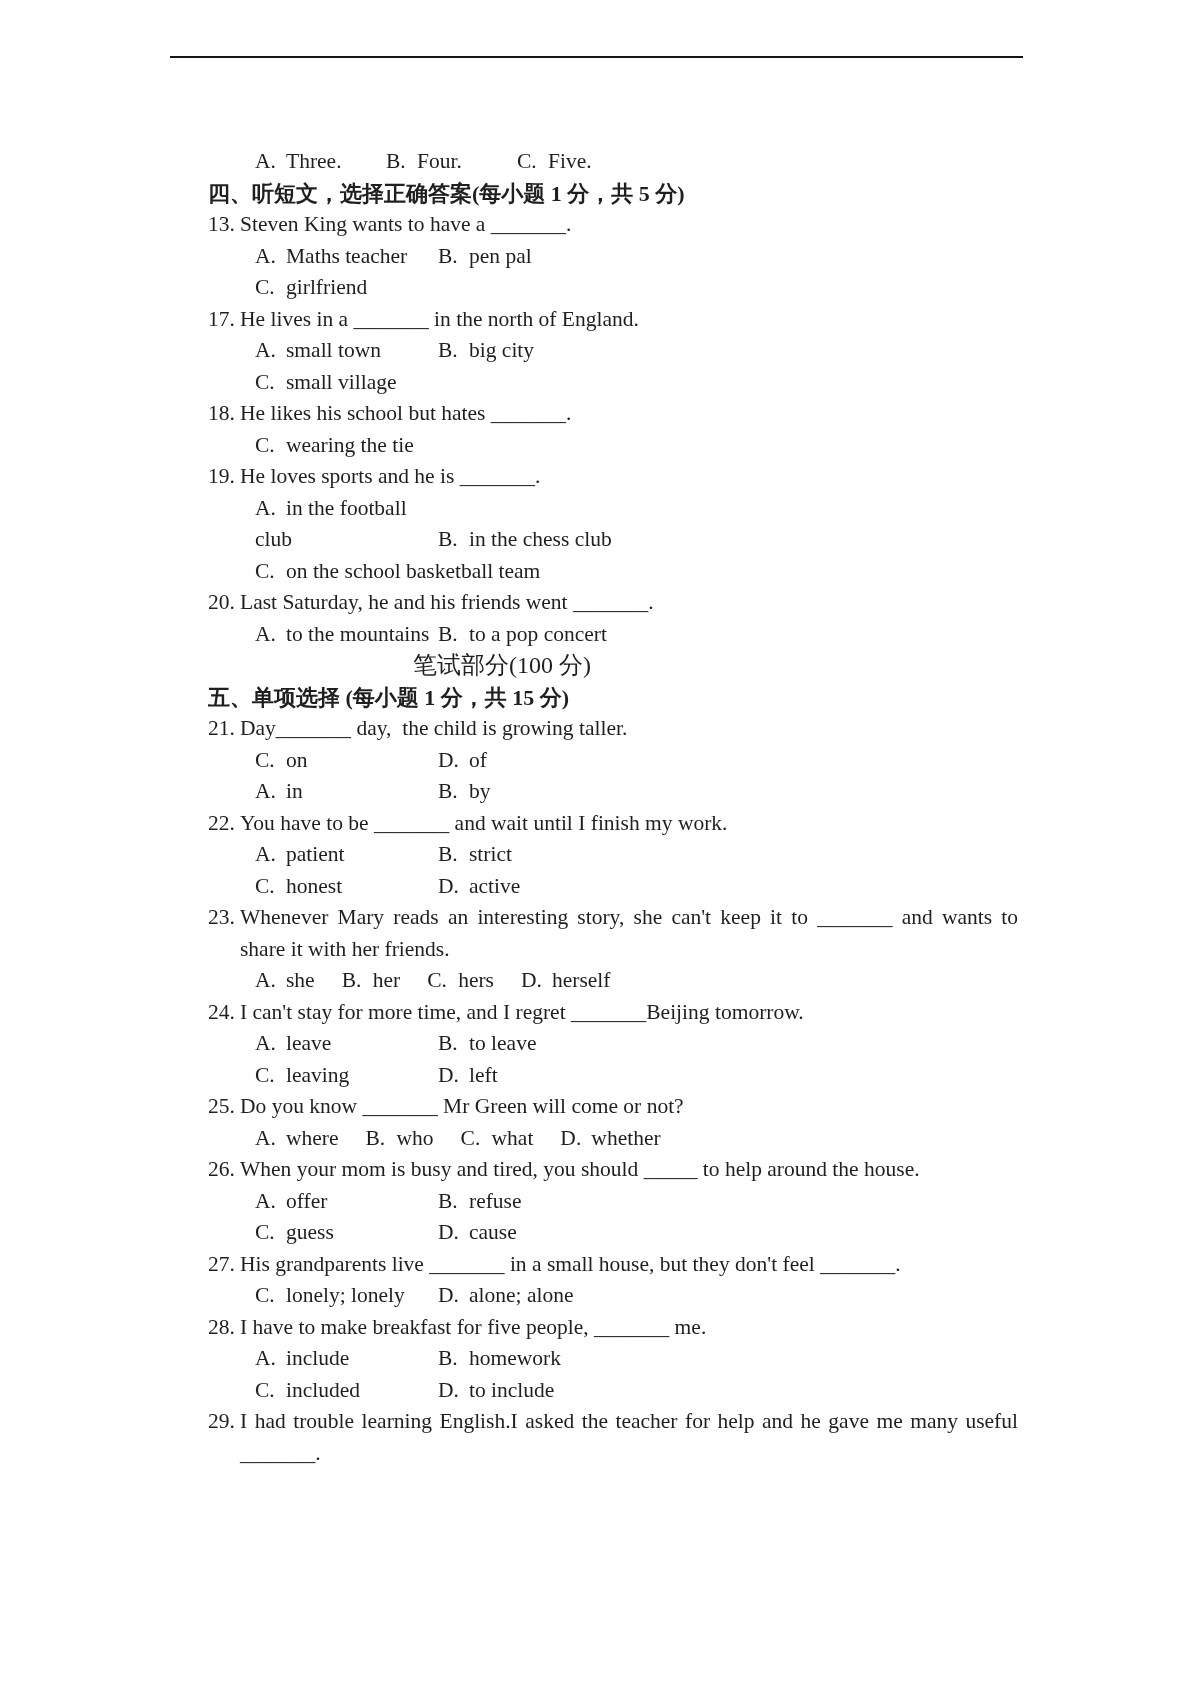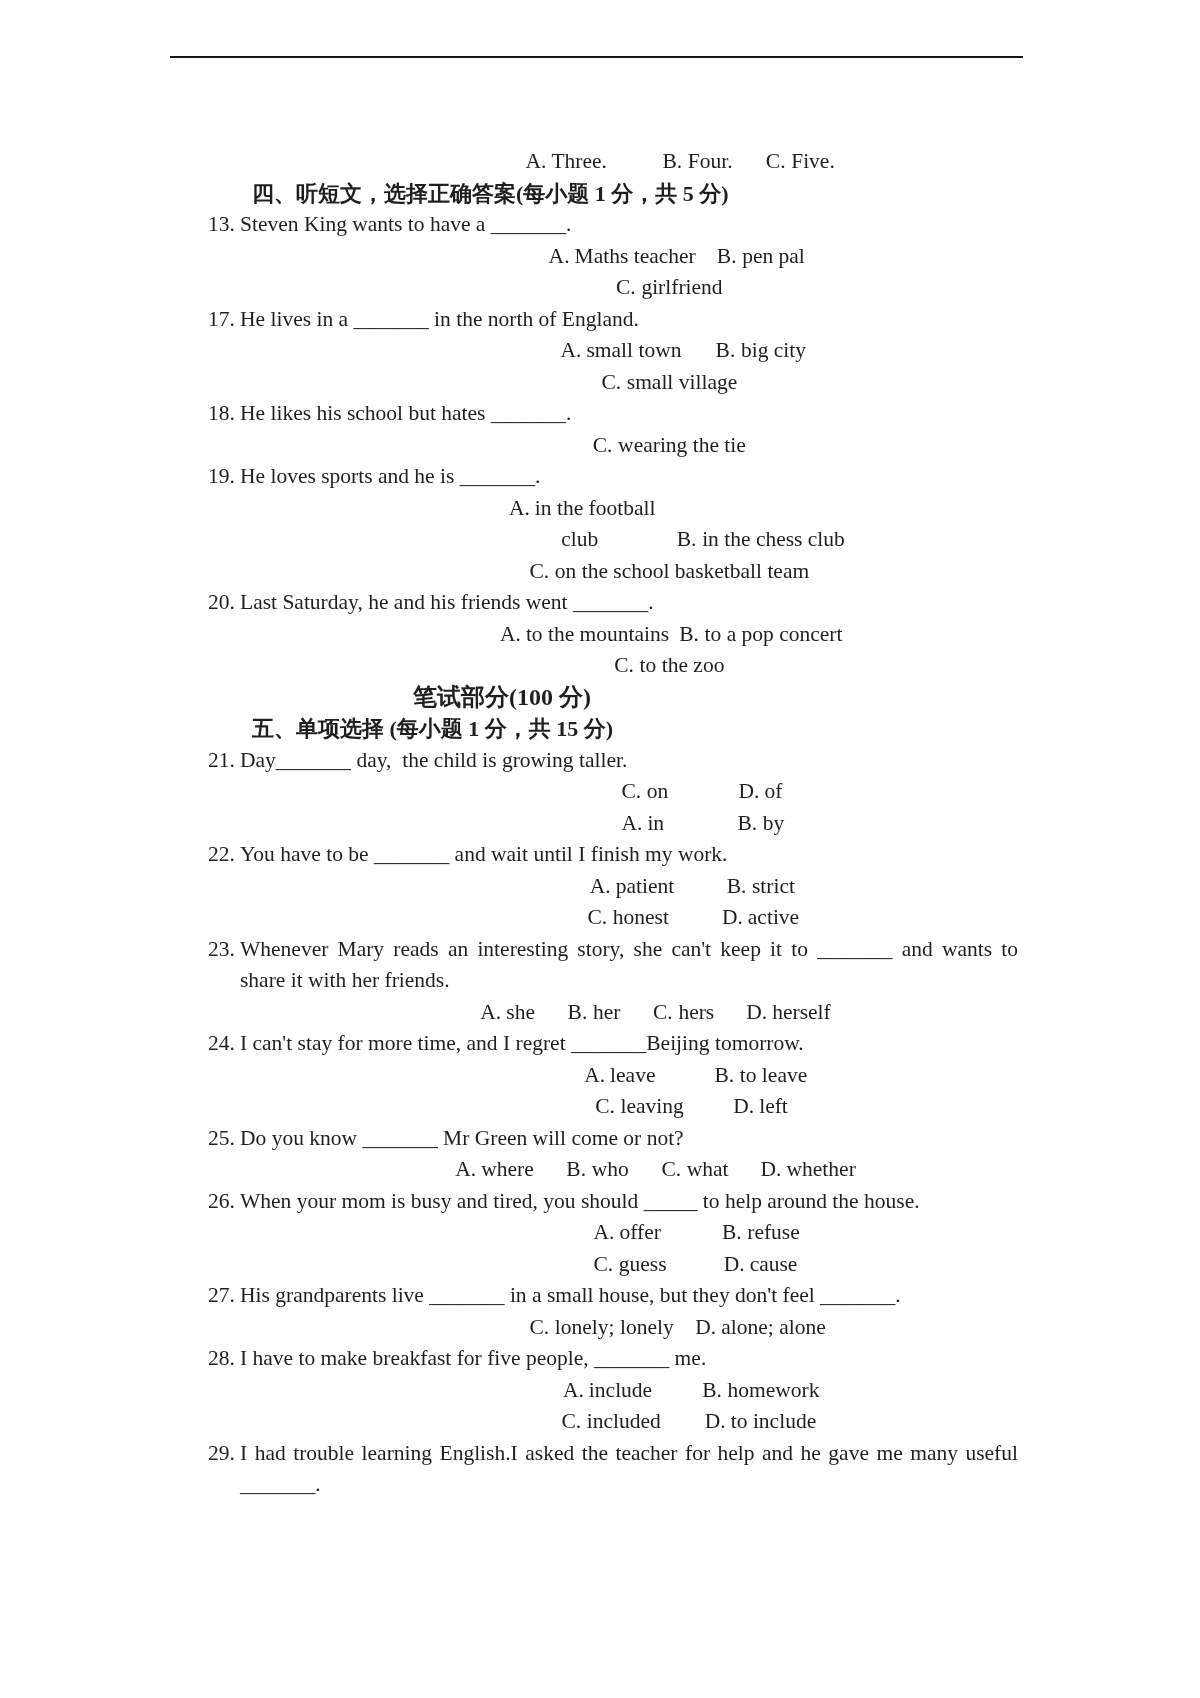--- a/index.html
+++ b/index.html
@@ -21,40 +21,39 @@
     position:absolute;
     left:208px;top:146px;
     width:870px;
     font-size:21.5px;
     line-height:31.5px;
   }
   .line{white-space:pre-wrap;}
   .section-header{
     font-weight:700;
     font-size:22px;
-    margin-left:44px;
   }
   .center-title{
-    font-weight:700;
+    font-weight:400;
     font-size:24px;
     padding-left:205px;
   }
   .question{position:relative;}
   .qnum{display:inline-block;width:32px;}
   .qtext{white-space:pre-wrap;}
   .question.justify .qnum{position:absolute;left:0;top:0;}
   .question.justify .qtext{
     display:block;
     margin-left:32px;
     width:778px;
     text-align:justify;
     text-align-last:justify;
   }
   .cont{padding-left:32px;}
-  .options{padding-left:47px;text-align:center;}
+  .options{padding-left:47px;}
   .opt{white-space:pre-wrap;}
   .opt-label{display:inline-block;min-width:31px;}
   .options.cols2 .opt:first-child{display:inline-block;width:183px;}
   .options.cols3 .opt:not(:last-child){display:inline-block;width:131px;}
   .options.inline .opt{margin-right:27px;}
 </style>
 </head>
 <body>
 
 <div class="page">
@@ -68,21 +67,20 @@
       <div class="line question"><span class="qnum">17.</span><span class="qtext">He lives in a _______ in the north of England.</span></div>
       <div class="line options cols2"><span class="opt"><span class="opt-label">A.</span><span class="opt-text">small town</span></span><span class="opt"><span class="opt-label">B.</span><span class="opt-text">big city</span></span></div>
       <div class="line options cols1"><span class="opt"><span class="opt-label">C.</span><span class="opt-text">small village</span></span></div>
       <div class="line question"><span class="qnum">18.</span><span class="qtext">He likes his school but hates _______.</span></div>
       <div class="line options cols1"><span class="opt"><span class="opt-label">C.</span><span class="opt-text">wearing the tie</span></span></div>
       <div class="line question"><span class="qnum">19.</span><span class="qtext">He loves sports and he is _______.</span></div>
       <div class="line options cols2"><span class="opt"><span class="opt-label">A.</span><span class="opt-text">in the football club</span></span><span class="opt"><span class="opt-label">B.</span><span class="opt-text">in the chess club</span></span></div>
       <div class="line options cols1"><span class="opt"><span class="opt-label">C.</span><span class="opt-text">on the school basketball team</span></span></div>
       <div class="line question"><span class="qnum">20.</span><span class="qtext">Last Saturday, he and his friends went _______.</span></div>
       <div class="line options cols2"><span class="opt"><span class="opt-label">A.</span><span class="opt-text">to the mountains</span></span><span class="opt"><span class="opt-label">B.</span><span class="opt-text">to a pop concert</span></span></div>
-      <div class="line options cols1"><span class="opt"><span class="opt-label">C.</span><span class="opt-text">to the zoo</span></span></div>
       <div class="line center-title"><span>笔试部分(100 分)</span></div>
       <div class="line section-header"><span>五、单项选择 (每小题 1 分，共 15 分)</span></div>
       <div class="line question"><span class="qnum">21.</span><span class="qtext">Day_______ day,  the child is growing taller.</span></div>
       <div class="line options cols2"><span class="opt"><span class="opt-label">C.</span><span class="opt-text">on</span></span><span class="opt"><span class="opt-label">D.</span><span class="opt-text">of</span></span></div>
       <div class="line options cols2"><span class="opt"><span class="opt-label">A.</span><span class="opt-text">in</span></span><span class="opt"><span class="opt-label">B.</span><span class="opt-text">by</span></span></div>
       <div class="line question"><span class="qnum">22.</span><span class="qtext">You have to be _______ and wait until I finish my work.</span></div>
       <div class="line options cols2"><span class="opt"><span class="opt-label">A.</span><span class="opt-text">patient</span></span><span class="opt"><span class="opt-label">B.</span><span class="opt-text">strict</span></span></div>
       <div class="line options cols2"><span class="opt"><span class="opt-label">C.</span><span class="opt-text">honest</span></span><span class="opt"><span class="opt-label">D.</span><span class="opt-text">active</span></span></div>
       <div class="line question justify"><span class="qnum">23.</span><span class="qtext">Whenever Mary reads an interesting story, she can't keep it to _______ and wants to</span></div>
       <div class="line cont"><span>share it with her friends.</span></div>

